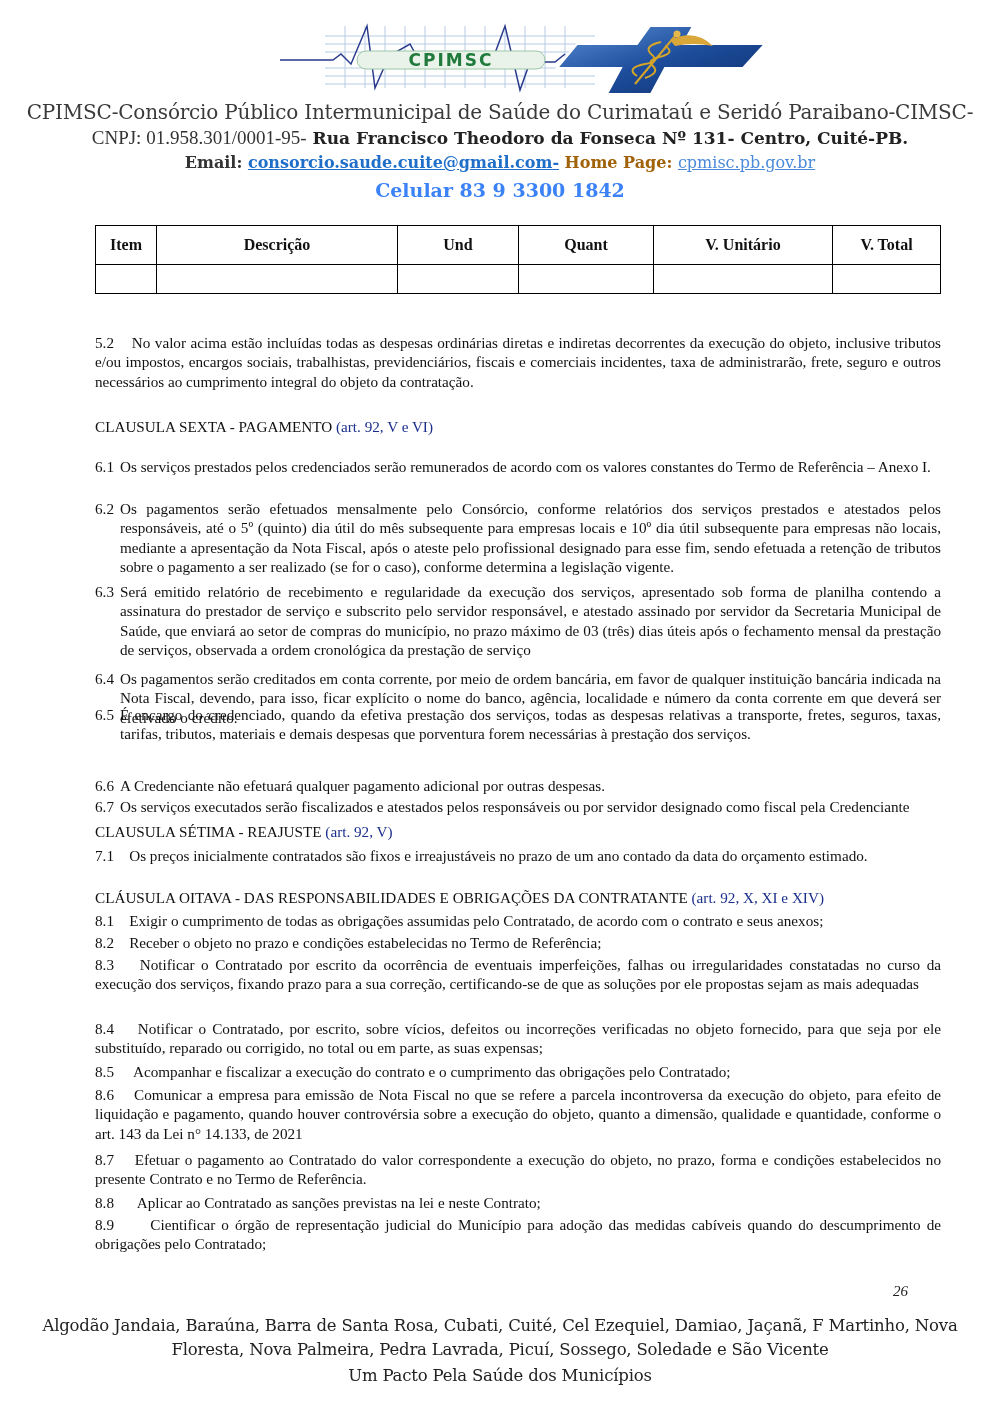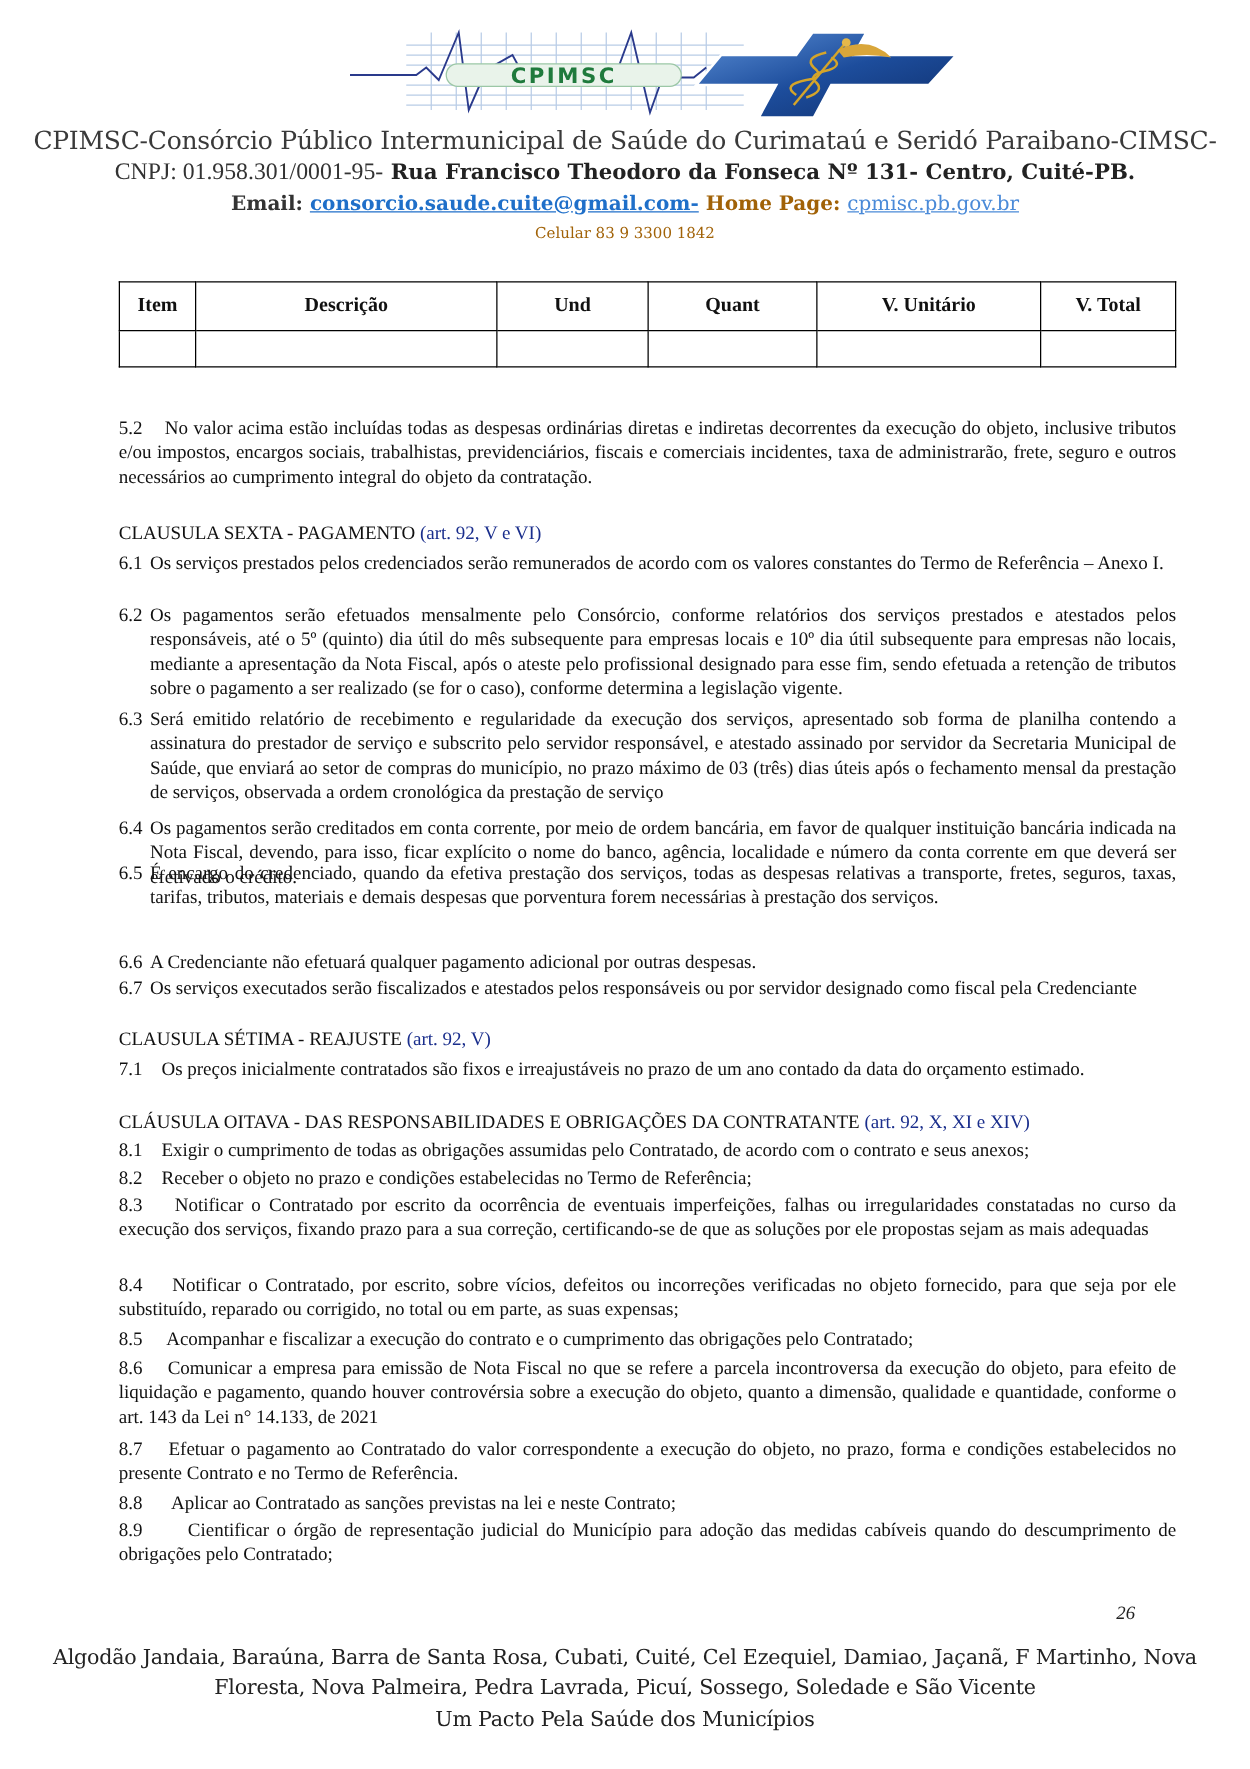--- a/index.html
+++ b/index.html
@@ -13,39 +13,39 @@
 
   .hdr { position: absolute; left: 0; width: 1000px; text-align: center; font-family: "DejaVu Serif", serif; }
   .hdr1 { top: 100px; font-size: 20px; font-weight: normal; color: #3a3a3a; letter-spacing: -0.2px; }
   .hdr2 { top: 127px; font-size: 17px; font-weight: bold; color: #222; }
   .hdr2 .cnpj { font-weight: normal; color: #333; font-family: "Liberation Serif", serif; font-size: 19px; }
   .hdr3 { top: 153px; font-size: 16px; color: #333; }
   .hdr3 .lbl { font-weight: bold; }
   .hdr3 .email { color: #1f6fc9; font-weight: bold; text-decoration: underline; }
   .hdr3 .hp { font-weight: bold; color: #a16207; }
   .hdr3 .site { color: #4a8ad8; text-decoration: underline; }
-  .hdr4 { top: 179px; font-size: 12px; font-weight: normal; color: #a16207; }
+  .hdr4 { top: 179px; font-size: 19px; font-weight: bold; color: #3b82f6; }
 
   
   table.items { position: absolute; left: 95px; top: 225px; width: 846px; border-collapse: collapse;
                 font-family: "Liberation Serif", serif; }
   table.items th, table.items td { border: 1px solid #000000; }
   table.items th { height: 36px; font-size: 16px; font-weight: bold; color: #111; }
   table.items td { height: 26px; }
 
   
   .txt { position: absolute; left: 95px; width: 846px; font-size: 15.2px; line-height: 19.3px;
          text-align: justify; font-family: "Liberation Serif", serif; color: #111; }
   .heading { position: absolute; left: 95px; font-size: 15.2px; font-weight: normal; color: #111;
              font-family: "Liberation Serif", serif; }
   .heading .art { color: #1a2e8c; }
   .num { display: inline-block; }
   .hang { position: absolute; left: 95px; width: 846px; font-size: 15.2px; line-height: 19.3px;
           text-align: justify; font-family: "Liberation Serif", serif; color: #111;
-          padding-left: 25px; box-sizing: border-box; text-indent: -25px; }
+          padding-left: 25px; box-sizing: border-box; text-indent: -25px; margin-top: 16px; }
   .hang .num { width: 25px; text-indent: 0; }
 
   .pgnum { position: absolute; left: 893px; top: 1283px; font-size: 15px; font-style: italic;
            font-family: "Liberation Serif", serif; color: #222; }
   .foot { position: absolute; left: 0; width: 1000px; text-align: center; font-size: 16.5px;
           font-family: "DejaVu Serif", serif; color: #222; letter-spacing: -0.2px; }
 </style>
 </head>
 <body>
 

